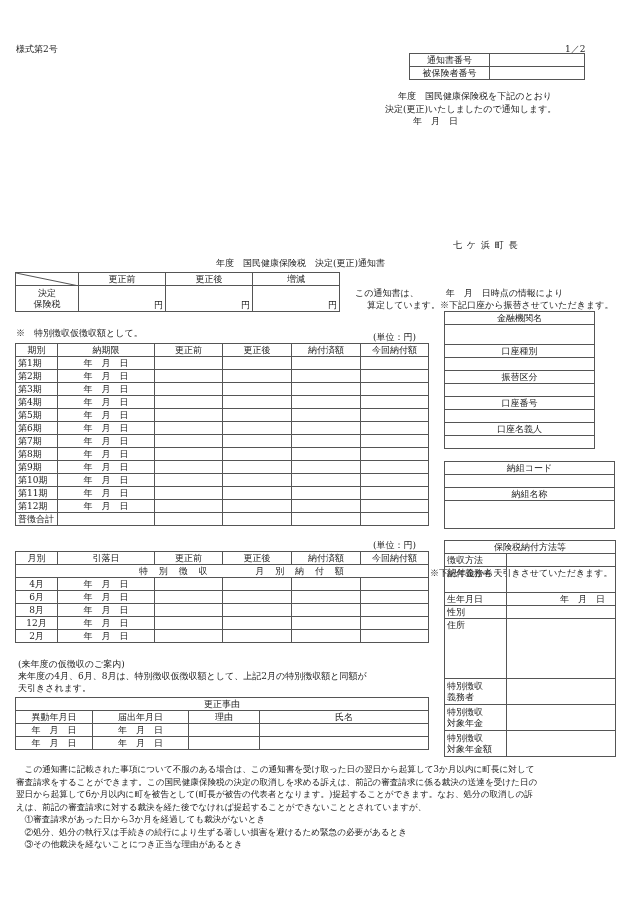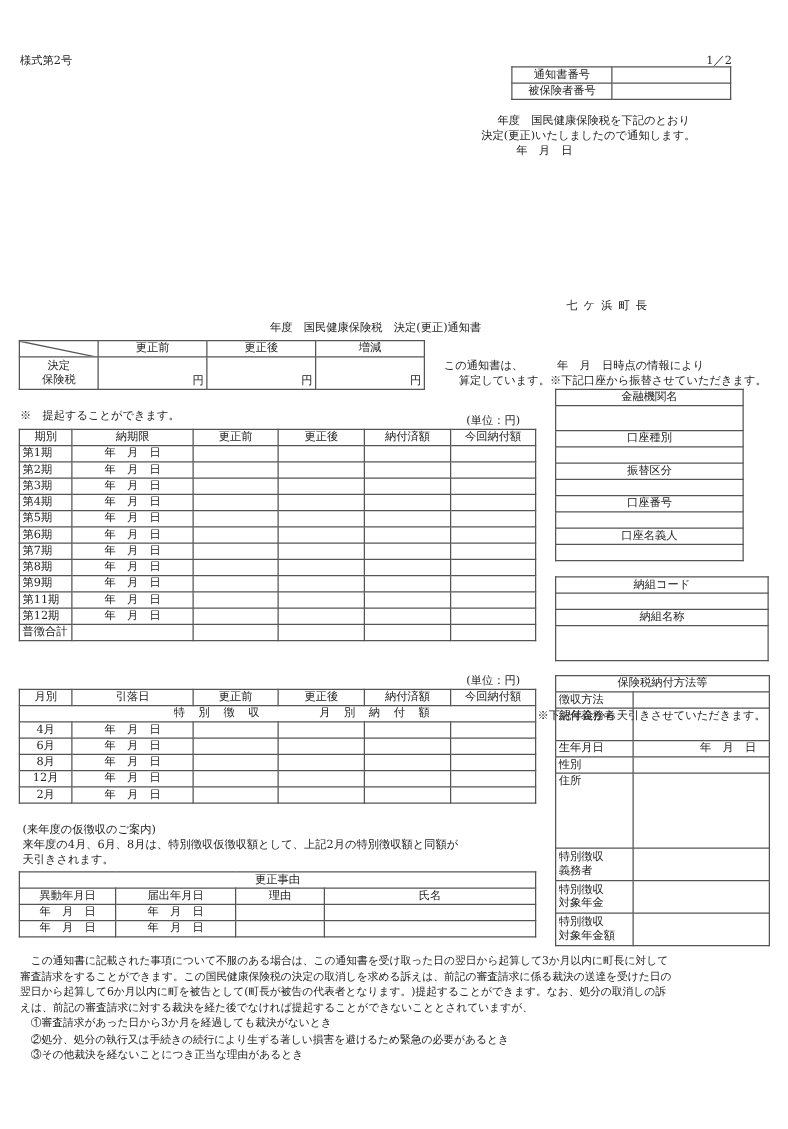--- a/index.html
+++ b/index.html
@@ -71,21 +71,21 @@
     <td class="r" style="vertical-align:bottom;height:26px;">円</td>
     <td class="r" style="vertical-align:bottom;height:26px;">円</td>
     <td class="r" style="vertical-align:bottom;height:26px;">円</td>
   </tr>
 </tbody>
   </table>
 
 <div class="abs" style="left:355px;top:288px;">この通知書は、　　　年　月　日時点の情報により</div>
 <div class="abs" style="left:355px;top:300px;margin-left:12px;">算定しています。※下記口座から振替させていただきます。</div>
 
-<div class="abs" style="left:16px;top:328px;">※　提起することができます。</div>
+<div class="abs" style="left:16px;top:328px;">※　特別徴収仮徴収額として。</div>
 <div class="abs" style="left:373px;top:332px;">(単位：円)</div>
 
 <table style="left:15px;top:343px;width:413px;">
   <colgroup>
     <col style="width:42px">
       <col style="width:97px">
       <col style="width:68px">
       <col style="width:69px">
       <col style="width:69px">
       <col style="width:68px">
@@ -160,20 +160,28 @@
       <tr>
         <td class="l">第8期</td>
         <td class="c">年　月　日</td>
         <td></td>
         <td></td>
         <td></td>
         <td></td>
       </tr>
       <tr>
         <td class="l">第9期</td>
+        <td class="c">年　月　日</td>
+        <td></td>
+        <td></td>
+        <td></td>
+        <td></td>
+      </tr>
+      <tr>
+        <td class="l">第10期</td>
         <td class="c">年　月　日</td>
         <td></td>
         <td></td>
         <td></td>
         <td></td>
       </tr>
       <tr>
         <td class="l">第11期</td>
         <td class="c">年　月　日</td>
         <td></td>

